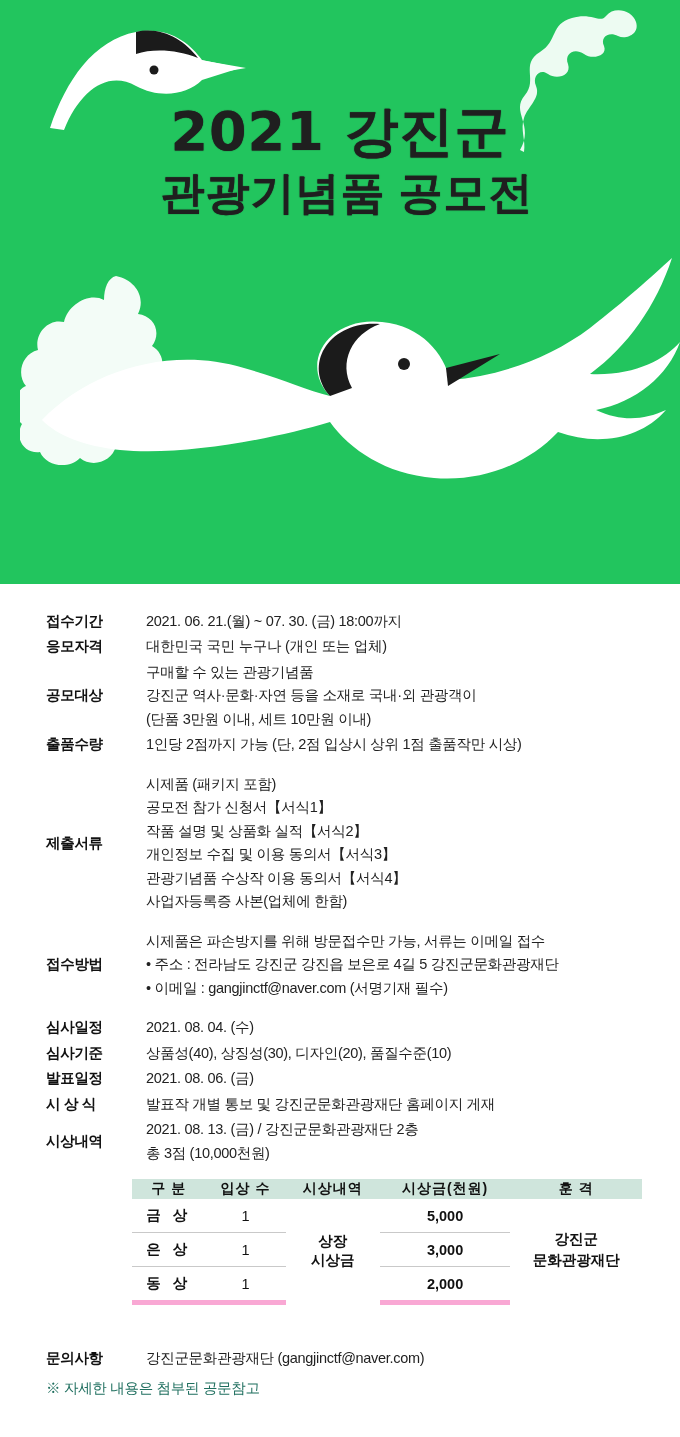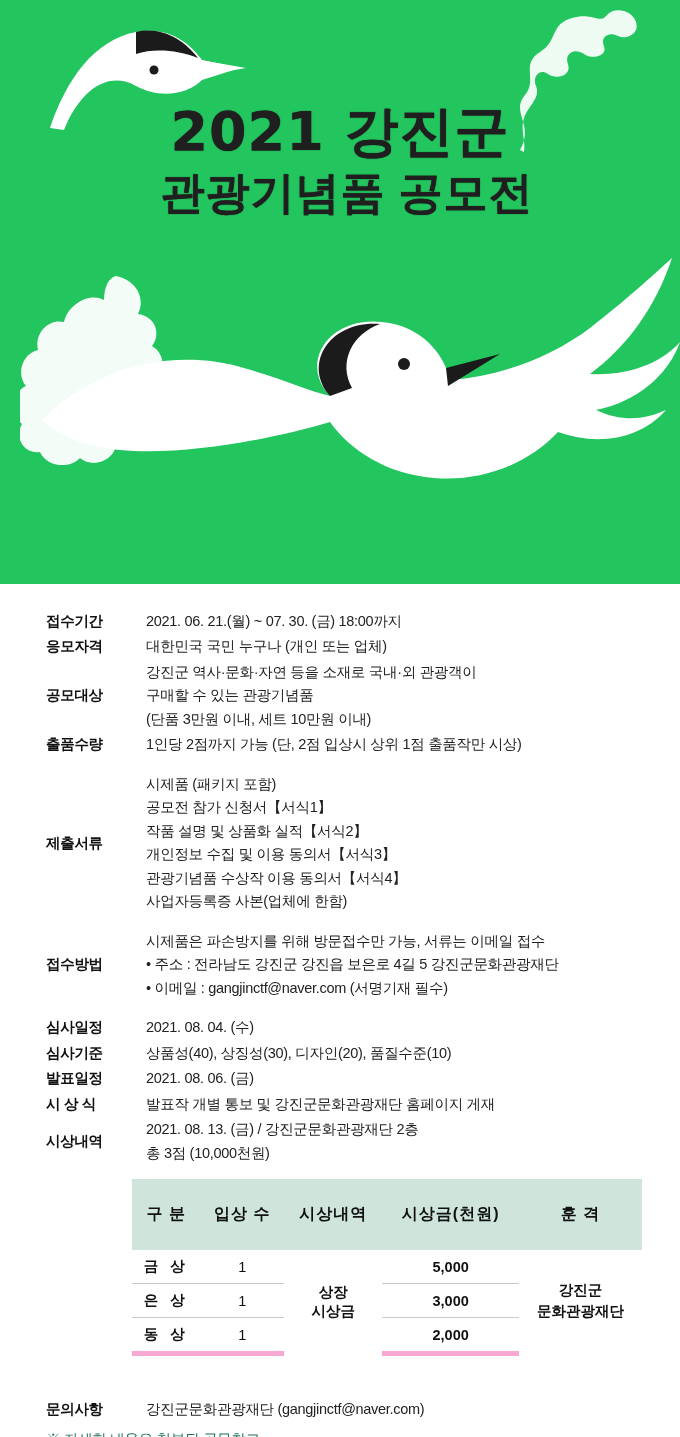--- a/index.html
+++ b/index.html
@@ -111,22 +111,22 @@
     padding-right: 10px;
   }
   table.prize {
     border-collapse: collapse;
     width: 510px;
     font-size: 14px;
   }
   table.prize th {
     background: #cfe5dc;
     font-weight: bold;
-    font-size: 16px;
-    padding: 25px 4px;
+    font-size: 14px;
+    padding: 1px 4px;
     text-align: center;
     color: #111;
     letter-spacing: 1px;
     border: none;
     margin-left: 20px;
   }
   table.prize td {
     padding: 7px 4px;
     text-align: center;
     font-size: 14.5px;
@@ -215,22 +215,22 @@
       </div>
       <div class="row">
         <div class="label">응모자격</div>
         <div class="value">
           <span class="sub">대한민국 국민 누구나 (개인 또는 업체)</span>
         </div>
       </div>
       <div class="row">
         <div class="label">공모대상</div>
         <div class="value">
+          <span class="sub">구매할 수 있는 관광기념품</span>
           <span class="sub">강진군 역사·문화·자연 등을 소재로 국내·외 관광객이</span>
-          <span class="sub">구매할 수 있는 관광기념품</span>
           <span class="sub">(단품 3만원 이내, 세트 10만원 이내)</span>
         </div>
       </div>
       <div class="row">
         <div class="label">출품수량</div>
         <div class="value">
           <span class="sub">1인당 2점까지 가능 (단, 2점 입상시 상위 1점 출품작만 시상)</span>
         </div>
       </div>
       <div class="row gap-before">

